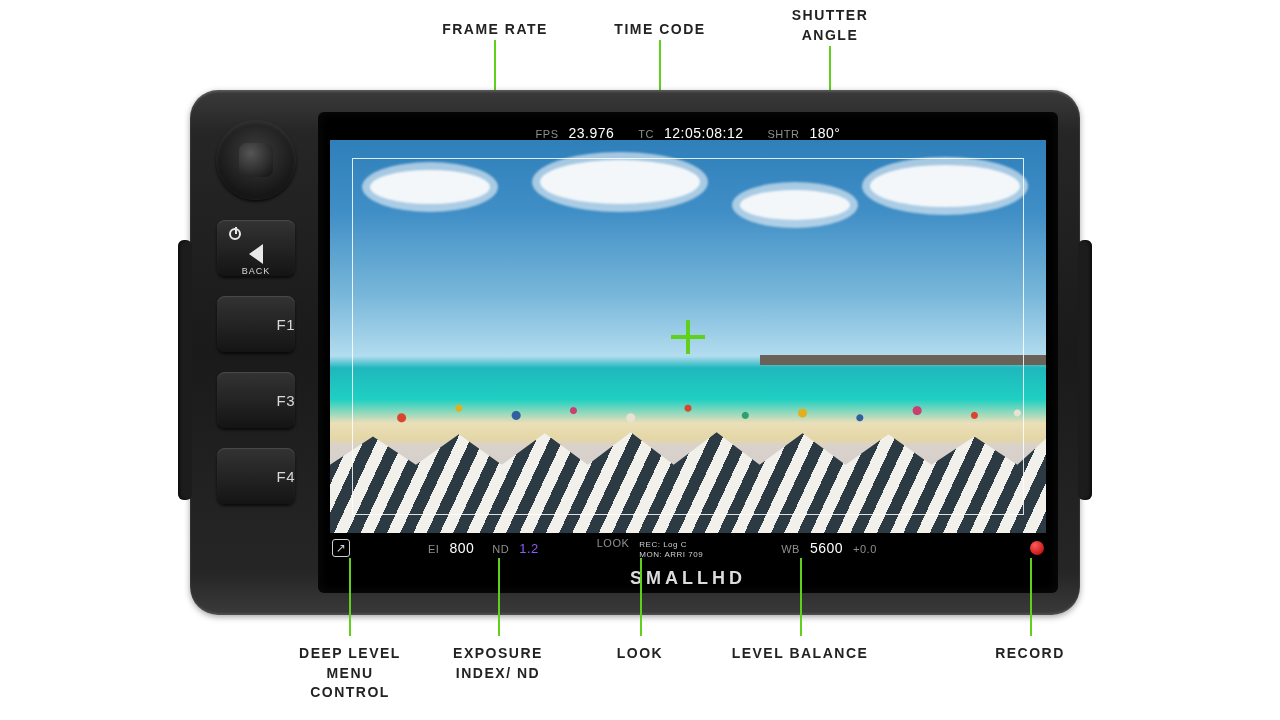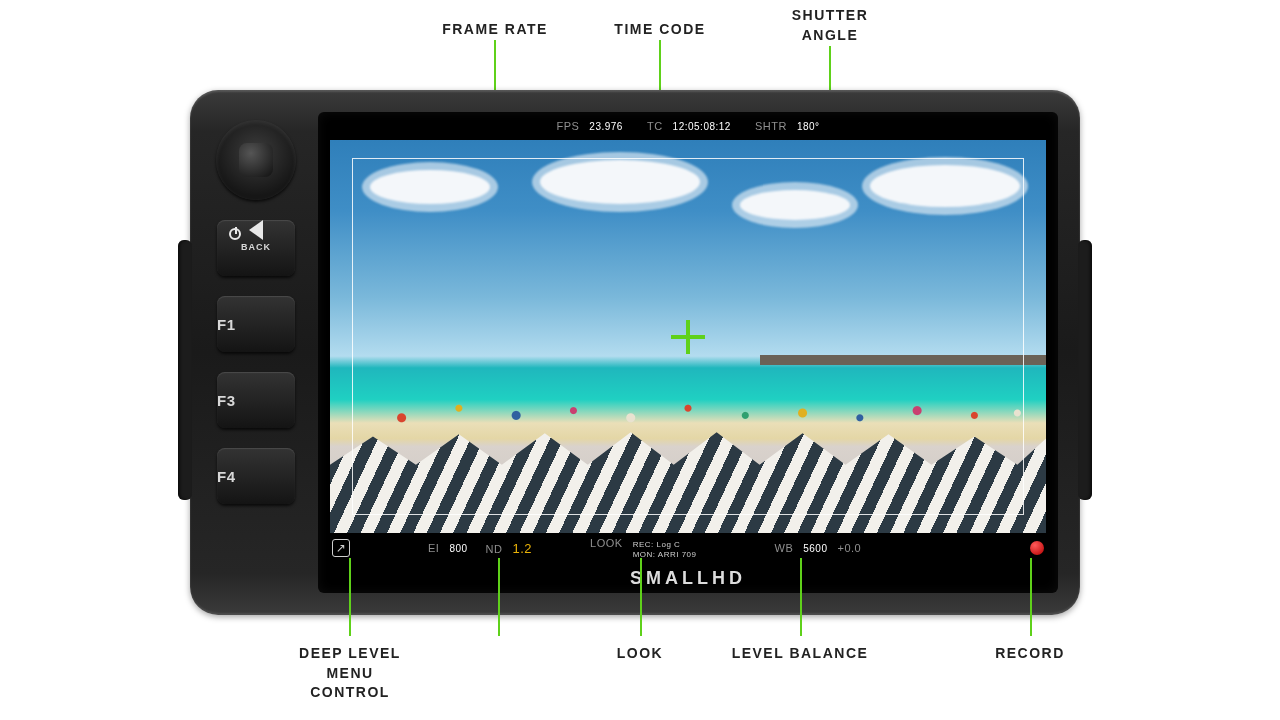--- a/index.html
+++ b/index.html
@@ -70,23 +70,23 @@
     width: 34px; height: 34px;
     background: radial-gradient(circle at 35% 30%, #555, #111);
     border-radius: 8px;
   }
   .hwbtn {
     width: 78px; height: 56px;
     border-radius: 8px;
     background: linear-gradient(180deg, #333, #141414);
     color: #d8d8d8;
     font-size: 15px;
-    font-weight: 700;
+    font-weight: 400;
     letter-spacing: .5px;
-    display:flex; align-items:center; justify-content:flex-start;
+    display:flex; align-items:center; justify-content:flex-end;
     box-shadow: inset 0 1px 1px rgba(255,255,255,.12), 0 2px 3px rgba(0,0,0,.7);
     position: relative;
   }
   .hwbtn.back { flex-direction: column; gap:2px; }
   .hwbtn.back .chev {
     width:0;height:0;
     border-top:10px solid transparent;
     border-bottom:10px solid transparent;
     border-right:14px solid #e8e8e8;
   }
@@ -114,26 +114,26 @@
   .osd {
     position:absolute; left:0; right:0;
     display:flex;
     align-items:center;
     color:#e6e6e6;
     font-family: "Helvetica Neue", Arial, sans-serif;
     font-size:13px;
     letter-spacing:.5px;
     padding: 0 14px;
   }
-  .osd.top { top:0; height:28px; justify-content:center; gap:24px; }
+  .osd.top { top:7px; height:28px; justify-content:center; gap:24px; }
   .osd.bot { bottom:32px; height:26px; gap:18px; }
   .osd .grp { display:flex; align-items:baseline; gap:10px; }
   .osd .k { color:#8f8f8f; font-size:11px; }
-  .osd .v { color:#fff; font-size:10px; }
-  .osd .vsm { color:#eab308; font-size:13px; }
+  .osd .v { color:#fff; font-size:14px; }
+  .osd .vsm { color:#8b5cf6; font-size:13px; }
   .looklines { font-size:8px; line-height:10px; color:#cfcfcf; }
 
   .menu-icon {
     width:18px;height:18px;border:1px solid #cfcfcf;border-radius:3px;
     display:flex;align-items:center;justify-content:center;color:#cfcfcf;font-size:12px;
   }
   .recdot {
     width:14px;height:14px;border-radius:50%;
     background: radial-gradient(circle at 35% 30%, #ff5a5a, #b40000);
   }
@@ -302,17 +302,19 @@
 
   <div class="lead" style="left:349px; top:558px; height:78px;"></div>
   <div class="lead" style="left:498px; top:558px; height:78px;"></div>
   <div class="lead" style="left:640px; top:558px; height:78px;"></div>
   <div class="lead" style="left:800px; top:558px; height:78px;"></div>
   <div class="lead" style="left:1030px;top:558px; height:78px;"></div>
 
   <div class="callout" style="left:290px; top:644px; width:120px;">DEEP LEVEL
 MENU
 CONTROL</div>
+  <div class="callout" style="left:438px; top:644px; width:120px;">EXPOSURE
+INDEX/ ND</div>
   <div class="callout" style="left:600px; top:644px; width:80px;">LOOK</div>
   <div class="callout" style="left:720px; top:644px; width:160px;">LEVEL BALANCE</div>
   <div class="callout" style="left:980px; top:644px; width:100px;">RECORD</div>
 
 </div>
 
 </body></html>

